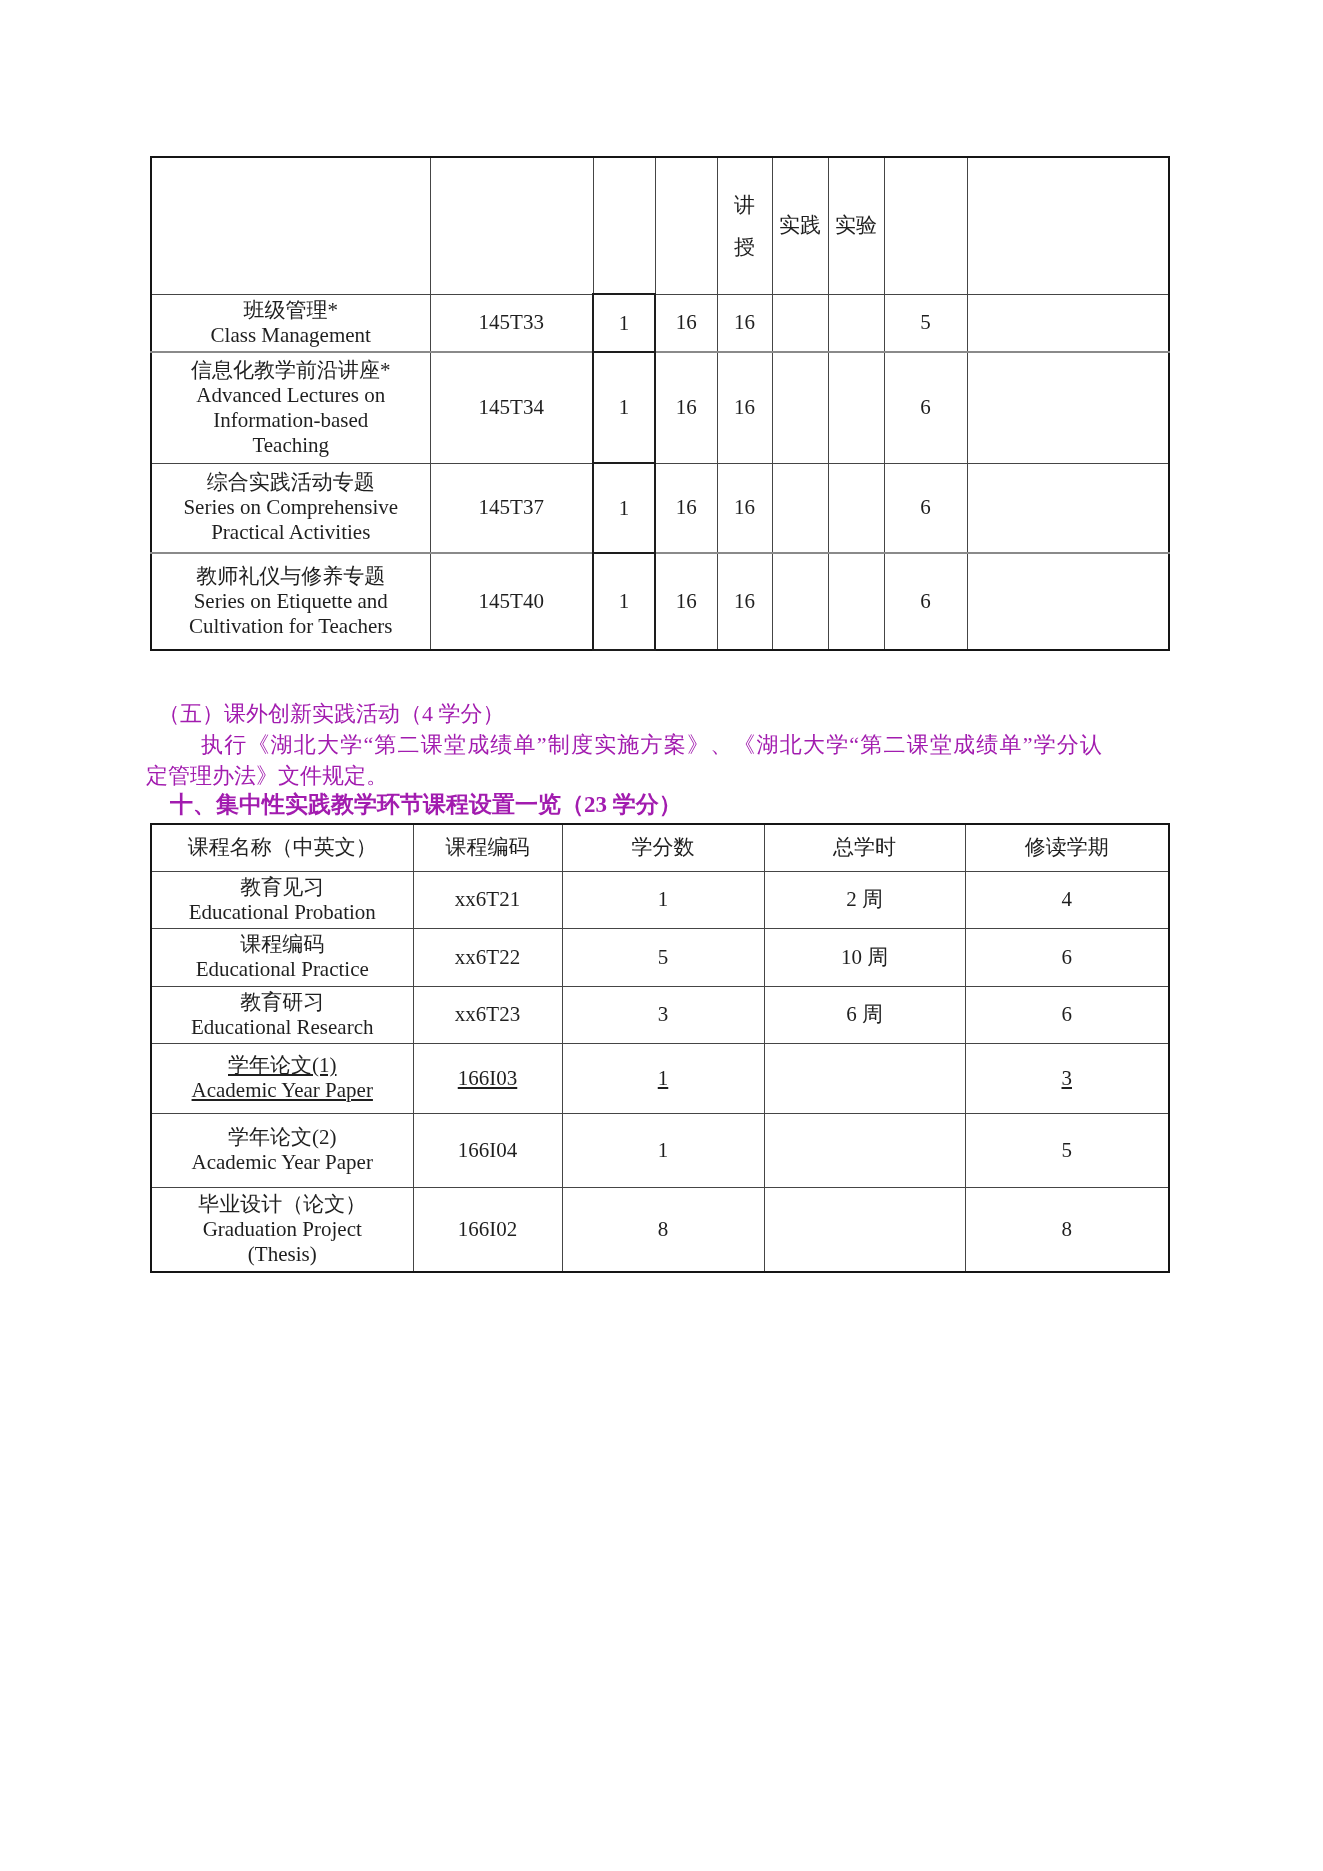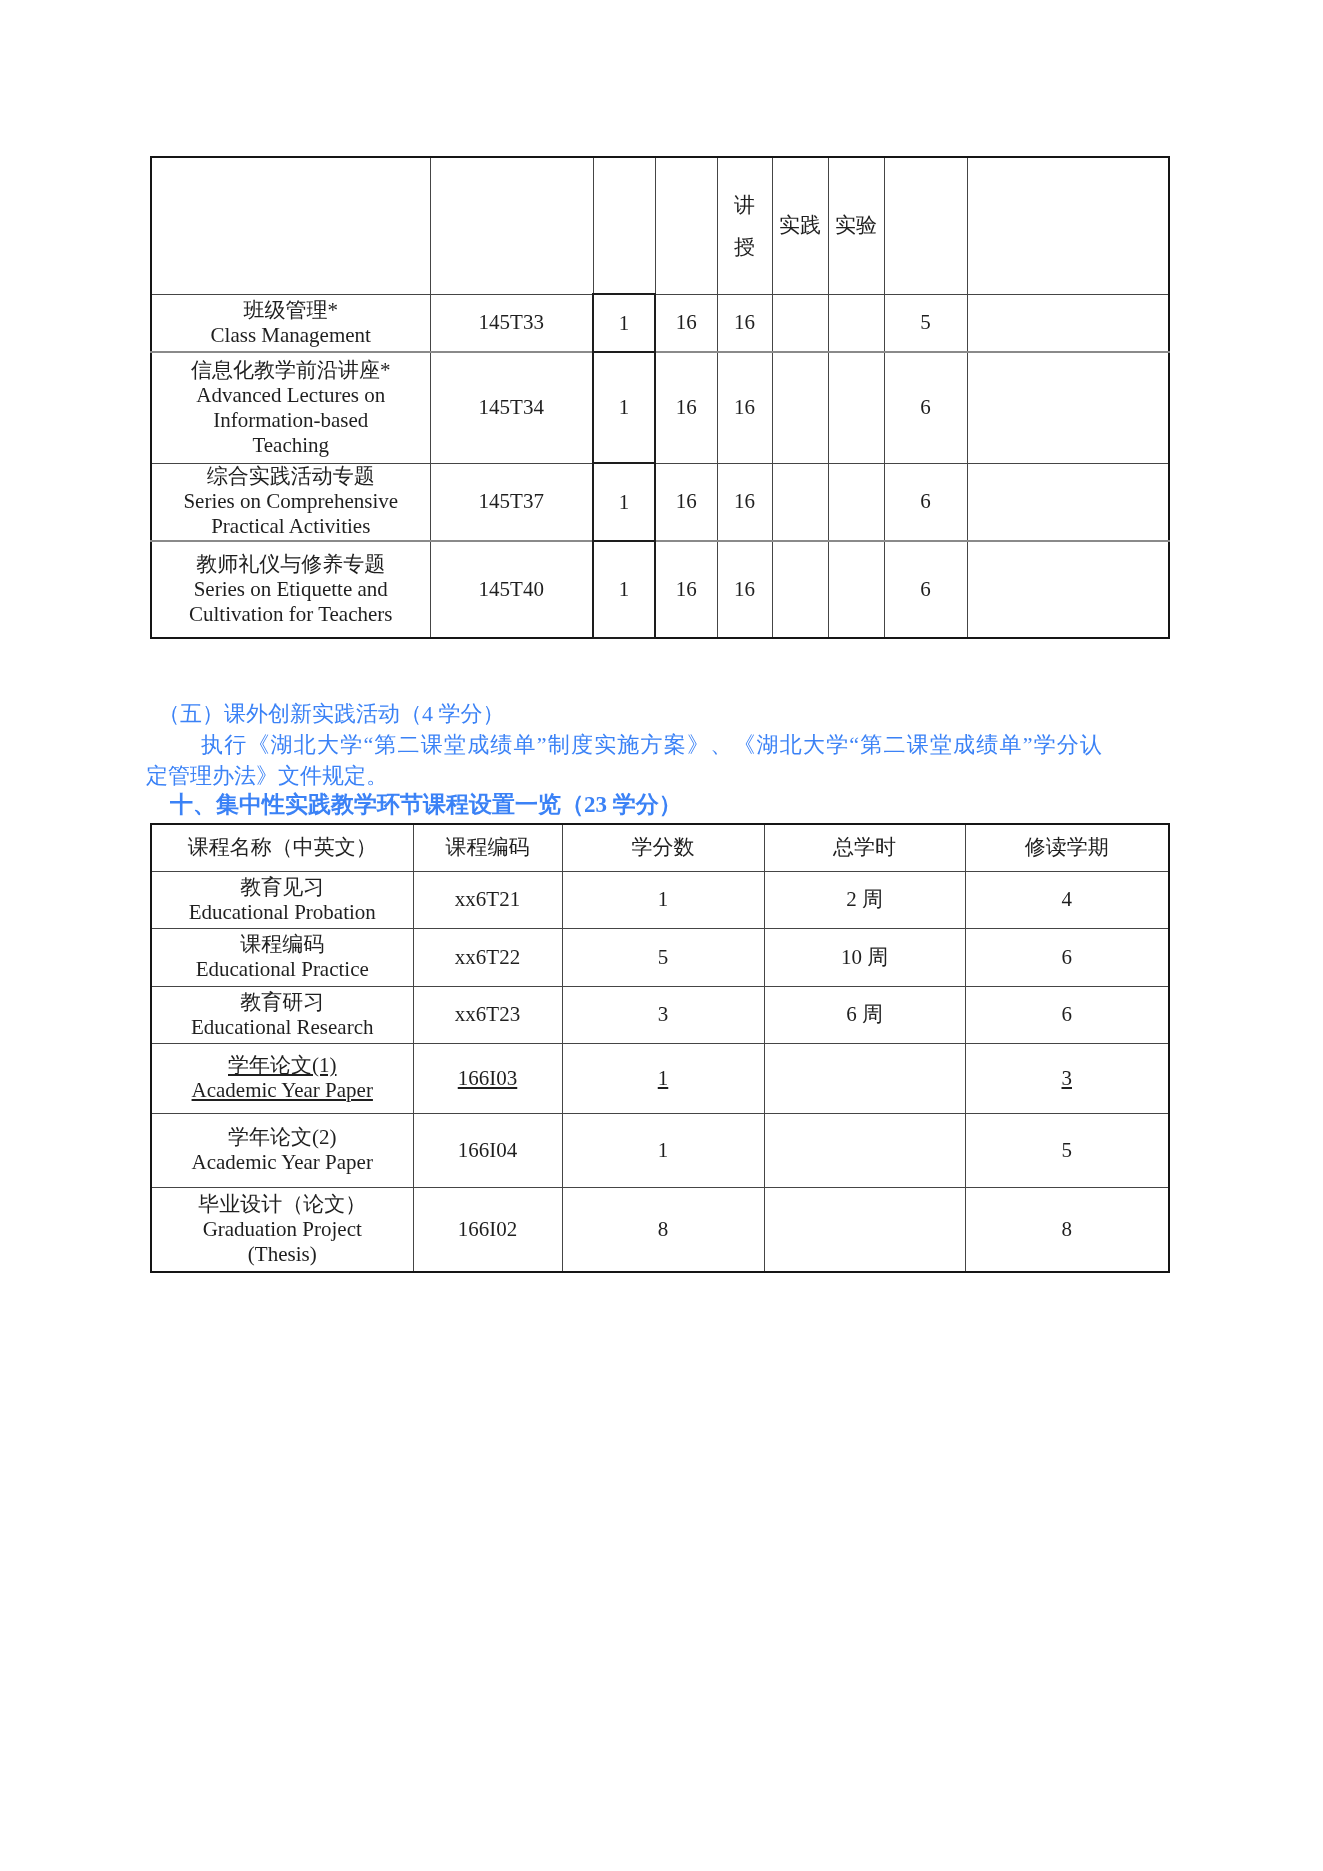--- a/index.html
+++ b/index.html
@@ -16,21 +16,21 @@
     border:1.6px solid #454545;padding:0;text-align:center;vertical-align:middle;
     font-size:21px;line-height:25px;overflow:hidden;
   }
   tr.h{height:137px;}
   tr.h2{height:47px;}
   tr.graytop td{border-top:2.2px solid #8a8a8a;}
   .cellwrap{display:flex;flex-direction:column;justify-content:center;height:100%;}
   .cellwrap.roomy{justify-content:space-evenly;}
   .vstack{width:24px;margin:0 auto;line-height:42px;word-break:break-all;}
   td.cr{border:2.2px solid #1d1d1d;}
-  .textline{position:absolute;white-space:nowrap;font-size:22px;color:#3b82f6;}
+  .textline{position:absolute;white-space:nowrap;font-size:22px;color:#a21caf;}
   .textline.bold{font-weight:bold;font-size:23px;}
   .just{letter-spacing:1.2px;}
 </style>
 </head>
 <body>
 
 <div class="page">
 
   <table id="t1">
     <colgroup>
@@ -87,21 +87,21 @@
           </td>
           <td>145T34</td>
           <td class="cr">1</td>
           <td>16</td>
           <td>16</td>
           <td></td>
           <td></td>
           <td>6</td>
           <td></td>
         </tr>
-        <tr style="height: 78px;">
+        <tr style="height: 90px;">
           <td>
             <div class="cellwrap">
               <div>综合实践活动专题</div>
               <div>Series on Comprehensive</div>
               <div>Practical Activities</div>
             </div>
           </td>
           <td>145T37</td>
           <td class="cr">1</td>
           <td>16</td>

